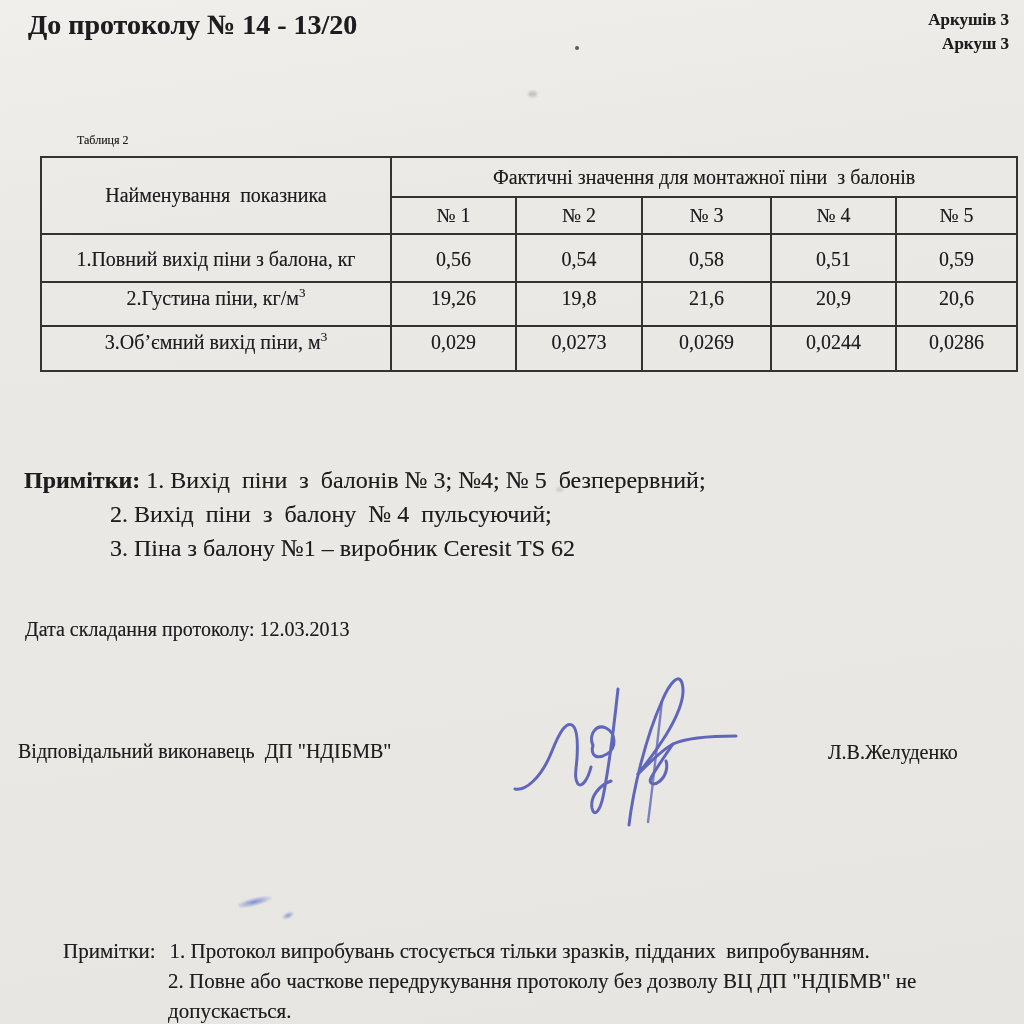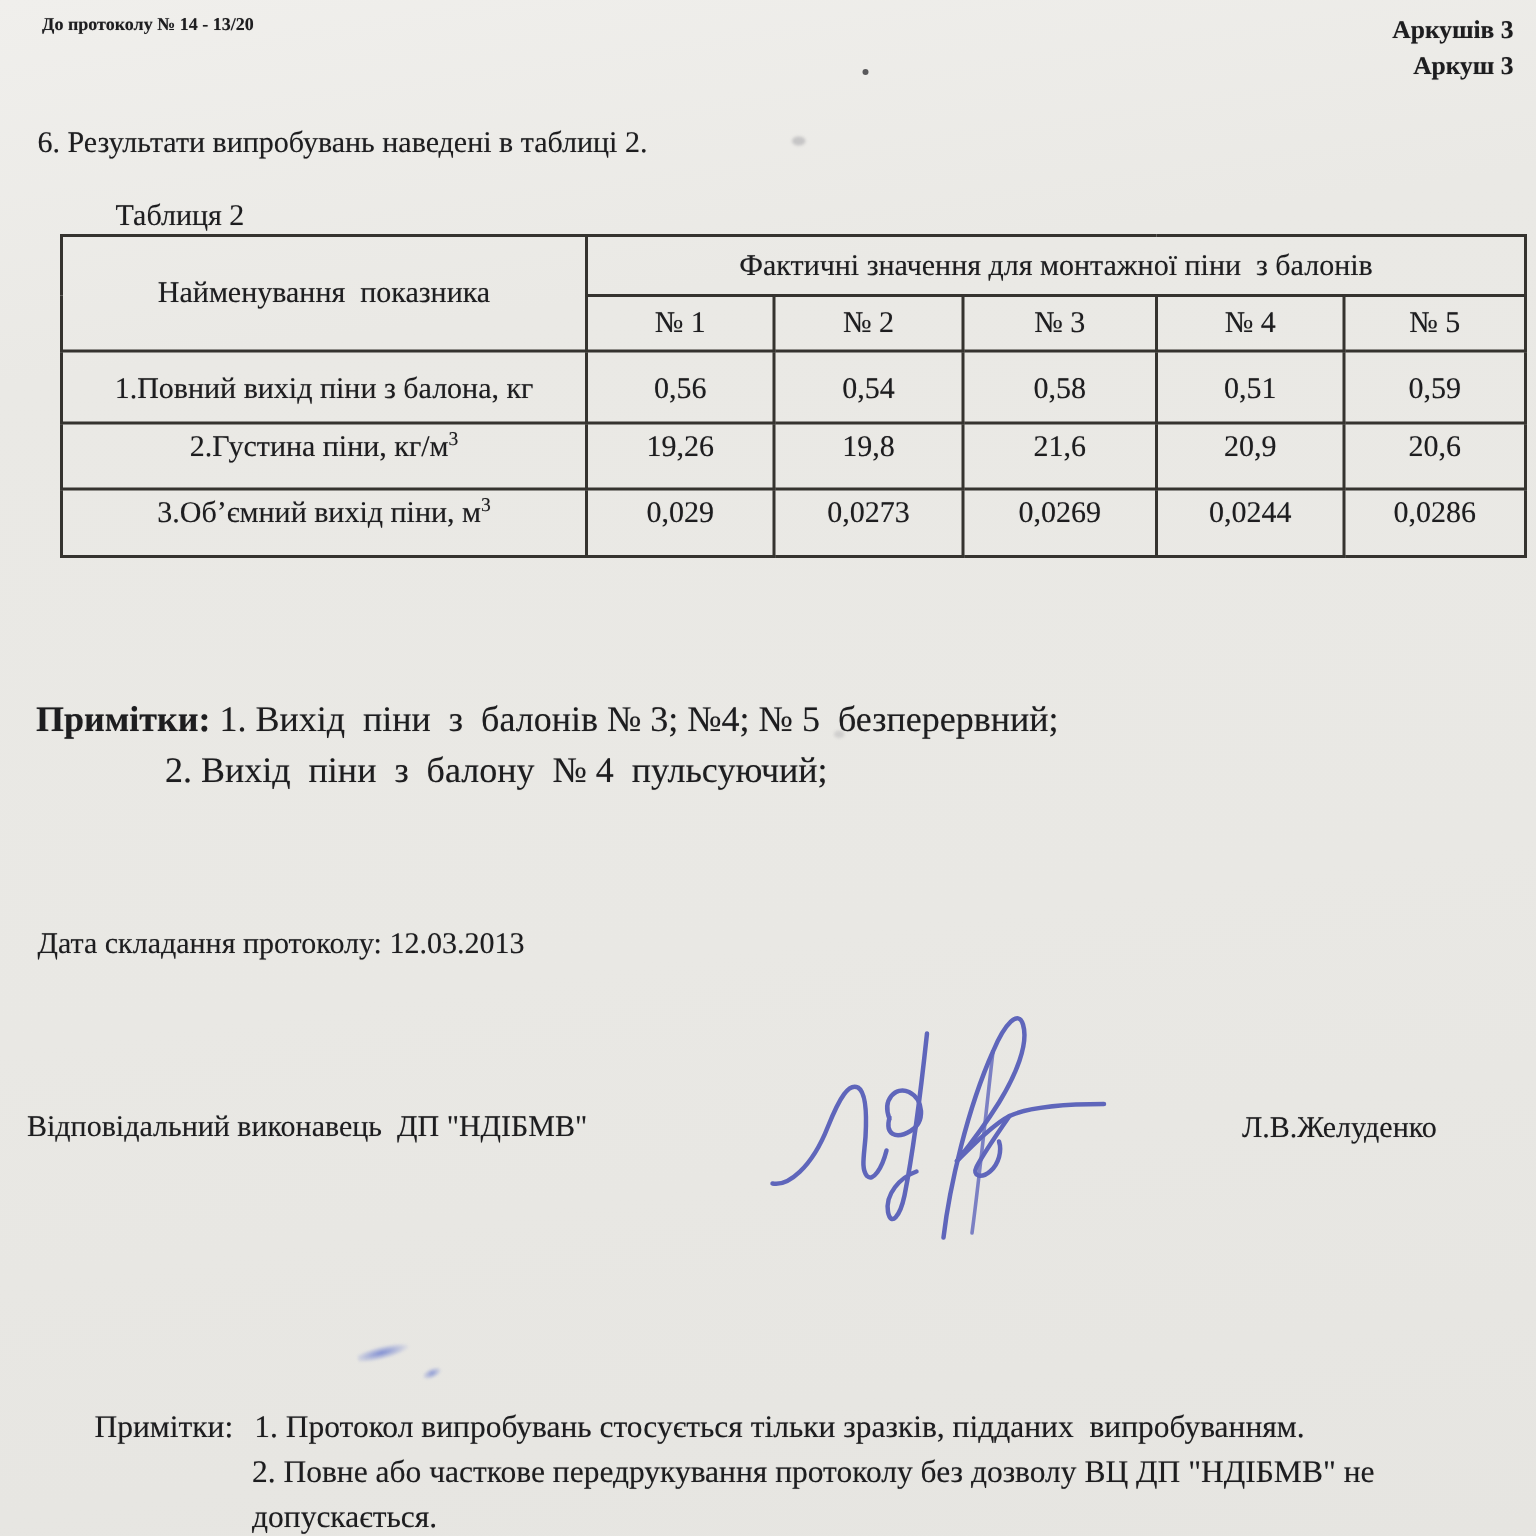--- a/index.html
+++ b/index.html
@@ -5,26 +5,26 @@
   * { margin:0; padding:0; box-sizing:border-box; }
   html,body { background:#d8d7d4; }
   .page {
     position:relative; width:1024px; height:1024px; overflow:hidden;
     background:linear-gradient(172deg,#f0efec 0%, #eae9e5 22%, #e9e8e4 60%, #e6e5e1 100%);
     font-family:"Liberation Serif","DejaVu Serif",serif;
     color:#1d1d1f;
   }
   .page * { text-shadow:0 0 .5px rgba(20,20,25,.45); }
 
-  .hdr-left  { position:absolute; left:28px; top:9px;  font-size:12px; font-weight:bold; white-space:pre; }
+  .hdr-left  { position:absolute; left:28px; top:9px;  font-size:28px; font-weight:bold; white-space:pre; }
   .hdr-right { position:absolute; right:15px; top:8px; font-size:17px; font-weight:bold; text-align:right; line-height:24px; }
   .hdr-right div { white-space:pre; }
 
   .intro   { position:absolute; left:25px; top:84px;  font-size:20px; white-space:pre; }
-  .caption { position:absolute; left:77px; top:133px; font-size:20px; white-space:pre; }
+  .caption { position:absolute; left:77px; top:133px; font-size:12px; white-space:pre; }
 
   table.results {
     position:absolute; left:40px; top:156px; width:976px;
     border-collapse:collapse; table-layout:fixed; font-size:20px;
   }
   table.results td { border:2px solid #35332f; text-align:center; padding:0; white-space:pre; }
   td.name-hdr  { vertical-align:middle; padding-bottom:22px; }
   td.group-hdr { vertical-align:middle; height:40px; }
   tr.subhdr td { height:37px; vertical-align:middle; }
   tr.r1 td { height:48px; vertical-align:top; padding-top:13px; }
@@ -67,21 +67,20 @@
 
 <div class="page">
 
   <div class="hdr-left">До протоколу № 14 - 13/20</div>
 
   <div class="hdr-right">
     <div>Аркушів 3</div>
     <div>Аркуш 3</div>
   </div>
 
-  <div class="intro">6. Результати випробувань наведені в таблиці 2.</div>
 
   <div class="caption">Таблиця 2</div>
 
   <table class="results">
     <colgroup>
       <col style="width:350px">
         <col style="width:125px">
         <col style="width:126px">
       <col style="width:129px">
         <col style="width:125px">
@@ -122,20 +121,21 @@
         <td>0,0269</td>
         <td>0,0244</td>
         <td>0,0286</td>
       </tr>
     </tbody>
   </table>
 
   <div class="notes">
     <div class="nline"><span class="nlabel">Примітки:</span> <span>1. Вихід  піни  з  балонів № 3; №4; № 5  безперервний;</span></div>
     <div class="nline ind">2. Вихід  піни  з  балону  № 4  пульсуючий;</div>
+    <div class="nline ind">3. Піна з балону №1 – виробник Ceresit TS 62</div>
   </div>
 
   <div class="date-line">Дата складання протоколу: 12.03.2013</div>
 
   <div class="exec-line">Відповідальний виконавець  ДП "НДІБМВ"</div>
 
   <div class="sig-wrap">
     <svg width="240" height="195" viewBox="0 0 240 195" fill="none" xmlns="http://www.w3.org/2000/svg">
       <g stroke="#4d55b6" stroke-width="3" stroke-linecap="round" fill="none" opacity="0.88">
         <path d="M10 144 C 20 146 36 134 47 106 C 55 86 61 77 67 80 C 72 83 73 96 72 113 C 71 126 69 134 73 139 C 77 143 83 134 86 122"></path>

